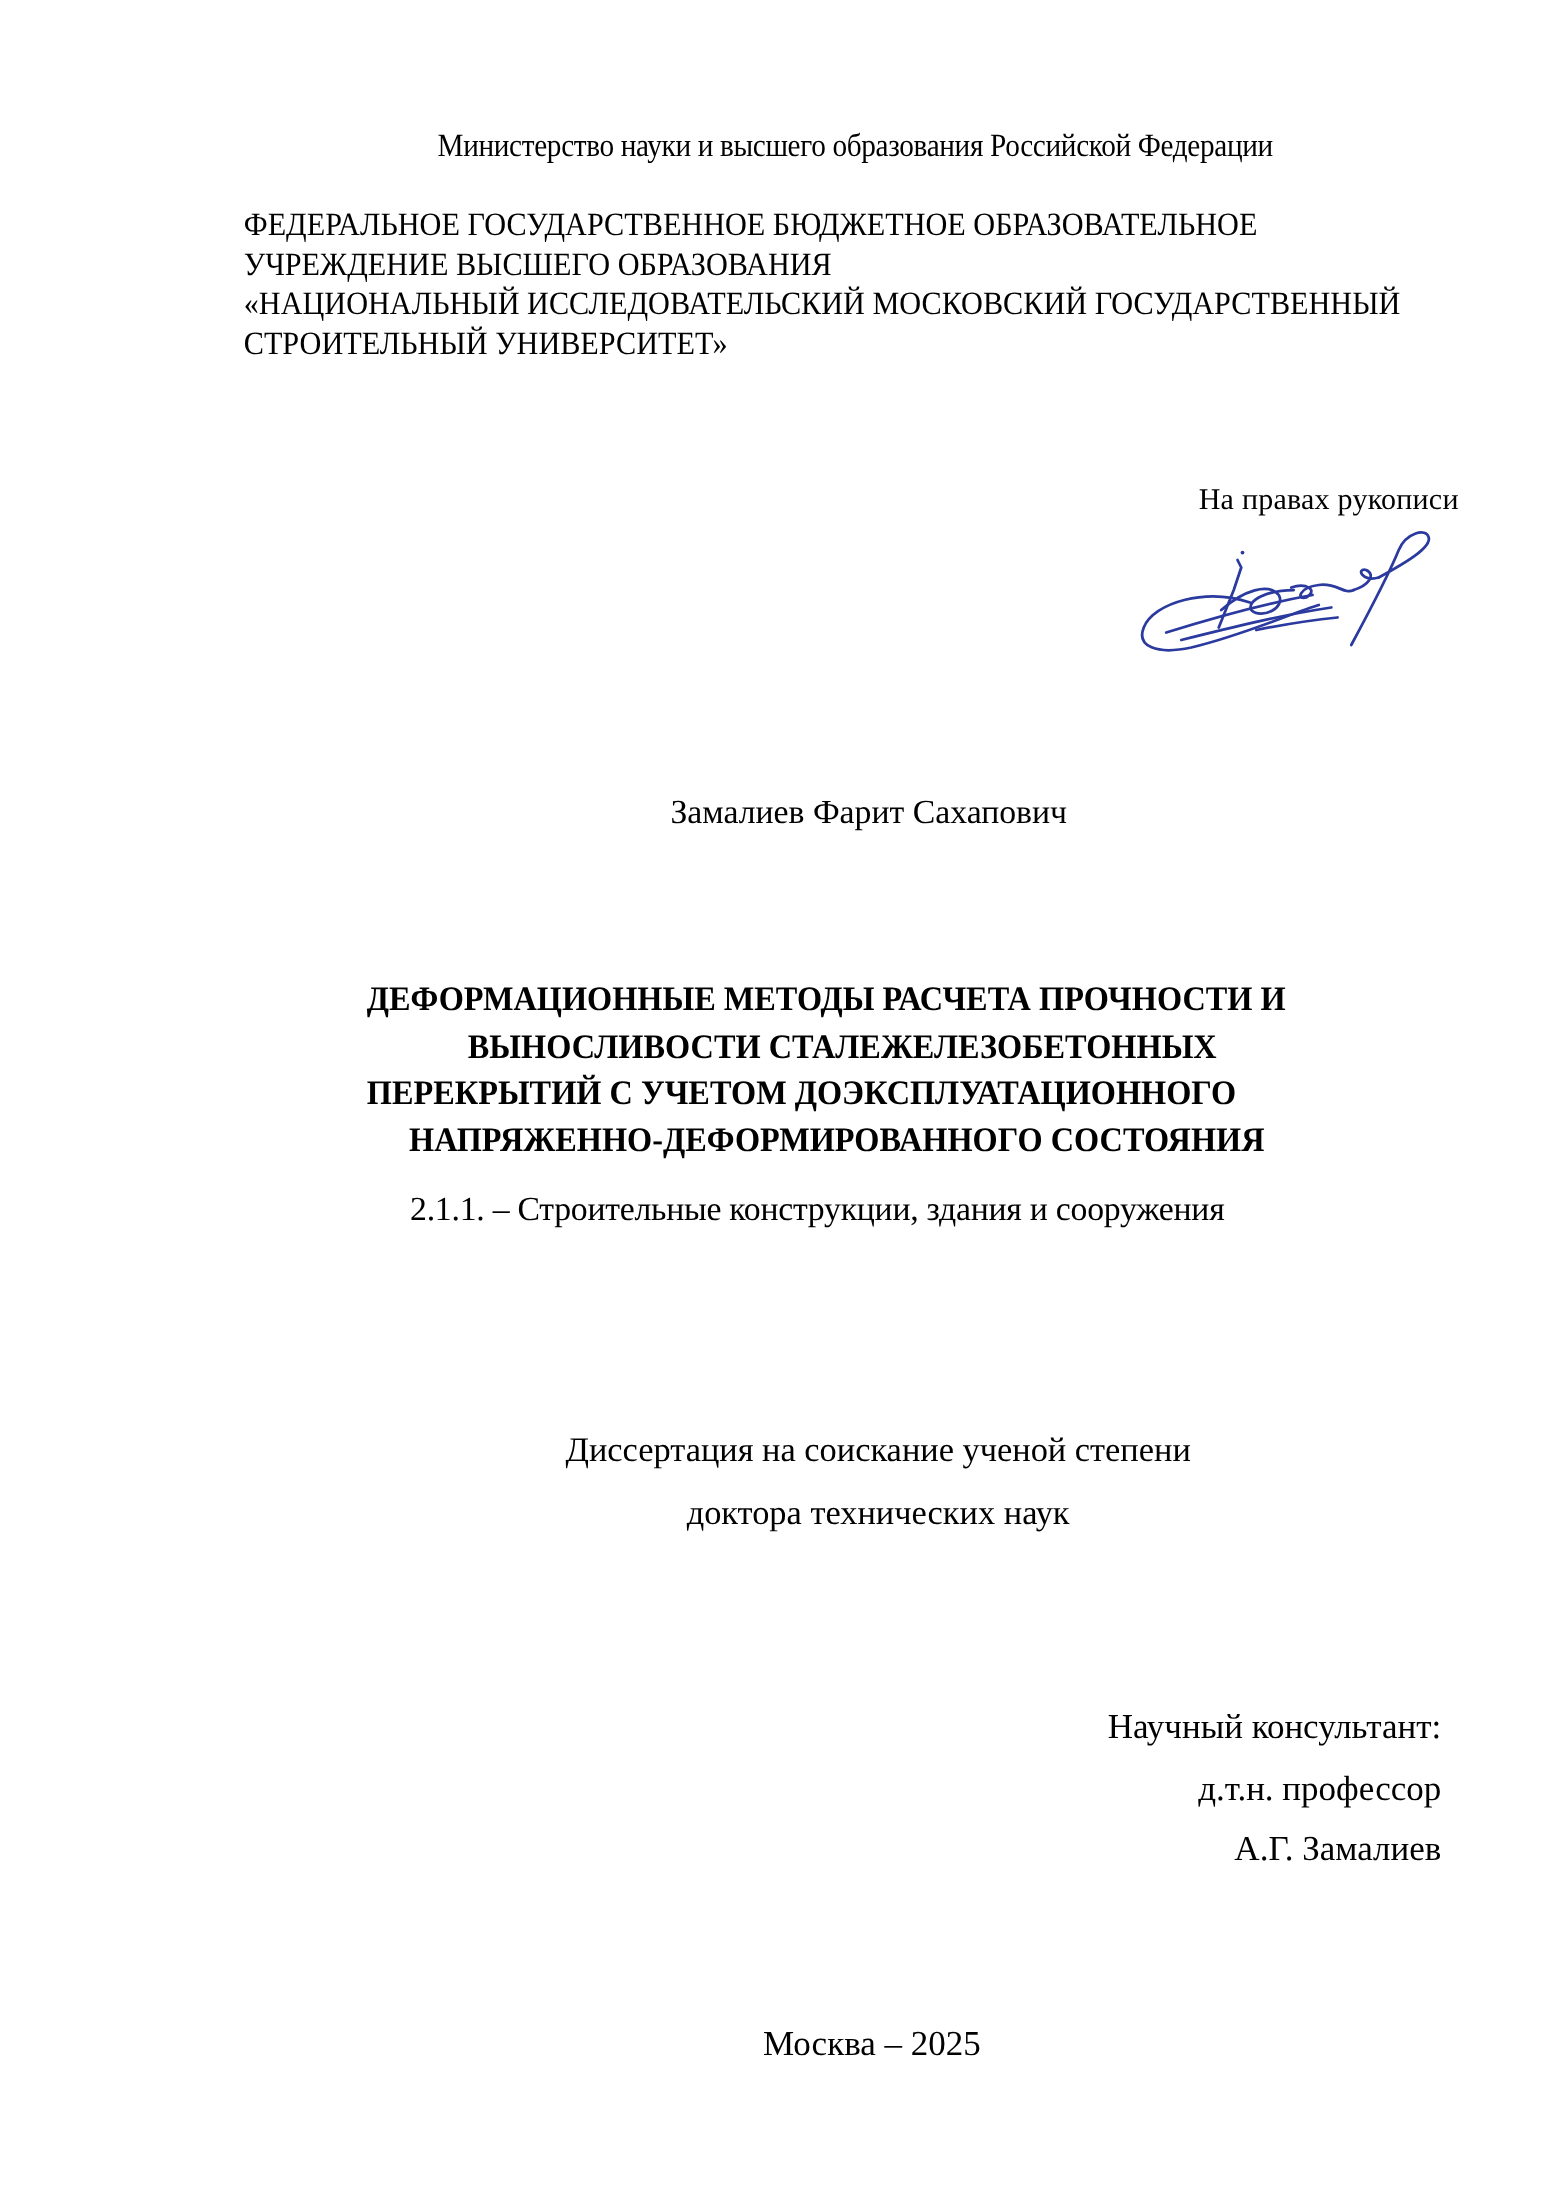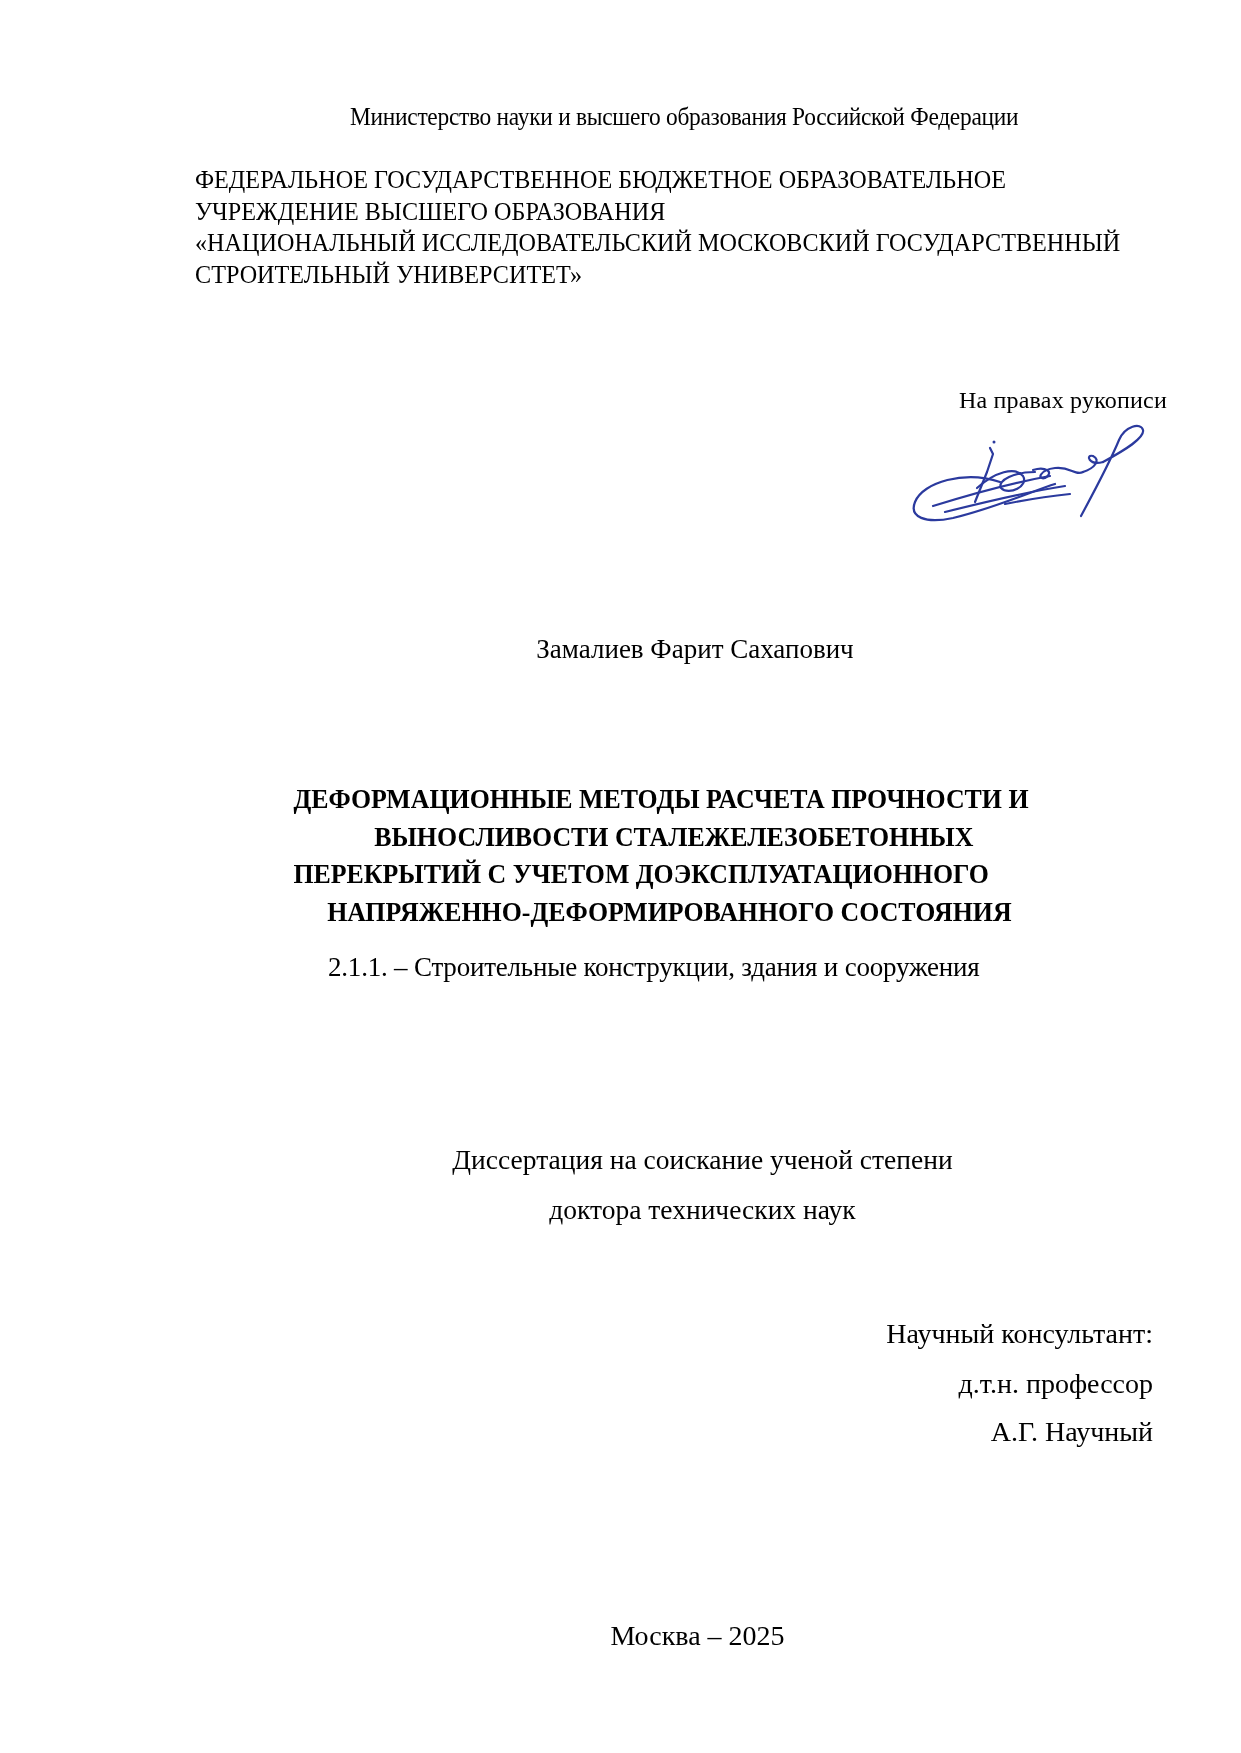--- a/index.html
+++ b/index.html
@@ -21,21 +21,21 @@
   .title { left: 160px; top: 740px; width: 1000px; font-size: 27.5px; font-weight: bold; margin-top: 40px; }
   .title .tline { display: block; height: 37.7px; line-height: 37.7px; transform: scaleX(0.94); }
   .title .tline.l1 { text-align: left; padding-left: 110px; }
   .title .tline.l2 { text-align: left; padding-left: 196px; }
   .title .tline.l3 { text-align: left; padding-left: 110px; }
   .title .tline.l4 { text-align: left; padding-left: 146px; }
   .specialty { left: 328px; top: 954px; font-size: 27px; letter-spacing: -0.2px; }
   .dissertation { left: 0; width: 1405px; font-size: 27.5px; text-align: center; }
   .d1 { top: 1146px; }
   .d2 { top: 1196px; width: 1405px; }
-  .consult { right: 88px; font-size: 28px; text-align: right; }
+  .consult { right: 88px; font-size: 28px; text-align: right; margin-top: 48px; }
   .c1 { top: 1320px; }
   .c2 { top: 1370px; }
   .c3 { top: 1418px; }
   .city { left: 0; width: 1395px; top: 1622px; font-size: 28px; text-align: center; }
 </style>
 </head>
 <body>
 
 <div class="abs ministry">Министерство науки и высшего образования Российской Федерации</div>
 
@@ -74,15 +74,15 @@
   <span class="tline l4">НАПРЯЖЕННО-ДЕФОРМИРОВАННОГО СОСТОЯНИЯ</span>
 </div>
 
 <div class="abs specialty">2.1.1. – Строительные конструкции, здания и сооружения</div>
 
 <div class="abs dissertation d1">Диссертация на соискание ученой степени</div>
 <div class="abs dissertation d2">доктора технических наук</div>
 
 <div class="abs consult c1">Научный консультант:</div>
 <div class="abs consult c2">д.т.н. профессор</div>
-<div class="abs consult c3">А.Г. Научный</div>
+<div class="abs consult c3">А.Г. Замалиев</div>
 
 <div class="abs city">Москва – 2025</div>
 
 </body></html>

